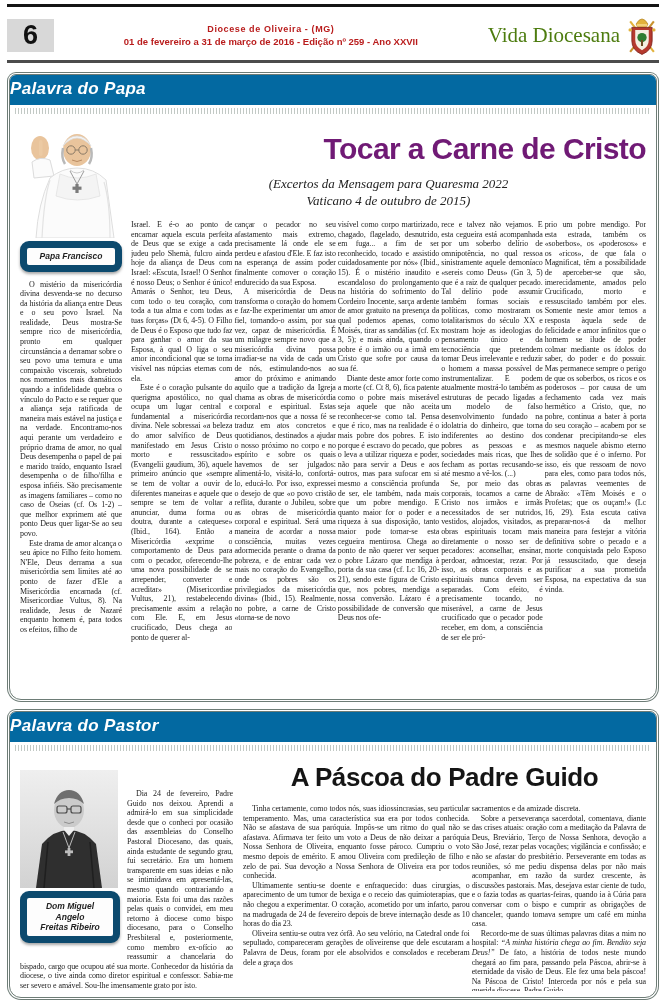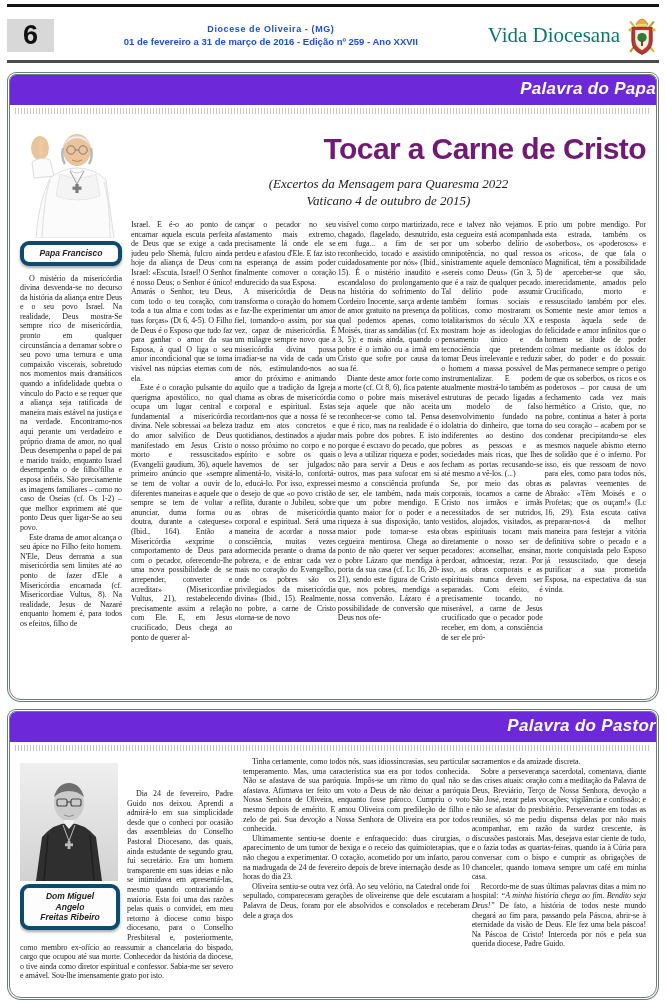--- a/index.html
+++ b/index.html
@@ -11,45 +11,45 @@
   .page { padding: 4px 7px 0; }
   .top-bar { height: 3px; background: #141414; }
 
   
   .header { display: flex; align-items: center; height: 44px; margin-top: 6px; }
   .page-num {
     width: 47px; height: 33px; background: #d8d8d8; flex: none;
     display: flex; align-items: center; justify-content: center;
     font-family: "Liberation Sans", sans-serif; font-weight: bold; font-size: 27px; color:#111;
   }
-  .header-center { flex: 1; text-align: center; font-family: "Liberation Sans", sans-serif; color:#1d4ed8; }
+  .header-center { flex: 1; text-align: center; font-family: "Liberation Sans", sans-serif; color:#b91c1c; }
   .hc1 { font-size: 9px;  font-weight: bold; letter-spacing: .6px; }
   .hc2 { font-size: 9.5px; font-weight: bold; margin-top: 2px; }
   .masthead { display: flex; align-items: center; gap: 5px; flex: none; }
-  .masthead-title { font-family: "Liberation Serif", serif; font-size: 21px; color:#0f766e; }
+  .masthead-title { font-family: "Liberation Serif", serif; font-size: 21px; color:#4d7c0f; }
   .crest { width: 34px; height: 44px; }
   .header-rule { height: 3px; background: #4c4c4c; margin-top: 3px; }
 
   
   .section {
     margin: 11px 2px 0; border: 1px solid #6d7c76; border-radius: 7px 7px 12px 12px;
     box-shadow: 0 0 0 1px #fff, 0 0 0 2px #6d7c76; overflow: hidden; background:#fff;
   }
   .banner {
-    background: #6d28d9; color: #fff; text-align: right;
+    background: #0369a1; color: #fff; text-align: left;
     font-family: "Liberation Sans", sans-serif; font-style: italic; font-weight: bold;
     font-size: 17px; padding: 4px 0 6px; letter-spacing: .3px;
   }
   .stripe {
     height: 6px; margin: 3px 5px;
     background: repeating-linear-gradient(90deg, #c2c9c5 0 1px, #ffffff 1px 3px);
   }
 
   .caption-box {
-    background: #fdfdfd; border: 4px solid #0c4a6e; border-radius: 9px;
+    background: #fdfdfd; border: 7px solid #0c4a6e; border-radius: 9px;
     box-shadow: 0 2px 3px rgba(0,0,0,.35);
     font-family: "Liberation Sans", sans-serif; font-weight: bold; font-style: italic;
     font-size: 8.5px; line-height: 10.5px; text-align: center; color:#222;
     padding: 3px 12px; margin: 3px 0 8px;
   }
 
   .body-text { font-size: 8px; line-height: 9.6px; text-align: justify; color:#1d1d1d; letter-spacing: -0.1px; }
   .body-text p { text-indent: 9px; }
   .cont p:first-child { text-indent: 0; }
 
@@ -62,21 +62,21 @@
     font-family: "Liberation Sans", sans-serif; font-weight: bold; font-size: 30px;
     letter-spacing: -0.6px; text-align: right; color:#701a75; margin-top: 14px;
   }
   .papa-sub { font-style: italic; font-size: 13px; line-height: 17px; text-align: center; margin-top: 9px; color:#222; }
   .cols-5 { display: flex; gap: 2px; margin-top: 11px; flex: 1; overflow: hidden; }
   .cols-5 .col { flex: 1; min-width: 0; overflow: hidden; }
 
   
   .pastor-content { display: flex; gap: 10px; padding: 3px 10px 6px; height: 243px; overflow: hidden; }
   .pastor-left { width: 213px; flex: none; overflow: hidden; }
-  .pastor-photo-block { float: left; width: 100px; margin: 6px 7px 2px 0; }
+  .pastor-photo-block { float: left; width: 100px; margin: 13px 7px 2px 0; }
   .photo-dom { width: 98px; height: 118px; display: block; }
   .pastor-spacer { height: 32px; }
   .pastor-right { flex: 1; min-width: 0; display: flex; flex-direction: column; }
   .pastor-title {
     font-family: "Liberation Sans", sans-serif; font-weight: bold; font-size: 26px;
     letter-spacing: -0.4px; text-align: center; color:#151515; margin: 5px 0 11px;
   }
   .cols-2 { display: flex; gap: 2px; flex: 1; overflow: hidden; }
   .pcol-mid { flex: 1.3; min-width: 0; }
   .pcol-right { flex: 1; min-width: 0; }
@@ -216,20 +216,21 @@
             <div>Freitas Ribeiro</div>
           </div>
         </div>
         <div class="pastor-spacer"></div>
         <div class="body-text">
             <p>Dia 24 de fevereiro, Padre Guido nos deixou. Aprendi a admirá-lo em sua simplicidade desde que o conheci por ocasião das assembleias do Conselho Pastoral Diocesano, das quais, ainda estudante de segundo grau, fui secretário. Era um homem transparente em suas ideias e não se intimidava em apresentá-las, mesmo quando contrariando a maioria. Esta foi uma das razões pelas quais o convidei, em meu retorno à diocese como bispo diocesano, para o Conselho Presbiteral e, posteriormente, como membro ex-ofício ao reassumir a chancelaria do bispado, cargo que ocupou até sua morte. Conhecedor da história da diocese, o tive ainda como diretor espiritual e confessor. Sabia-me ser severo e amável. Sou-lhe imensamente grato por isto.</p>
           </div>
       </div>
 
       <div class="pastor-right">
+        <h2 class="pastor-title">A Páscoa do Padre Guido</h2>
         <div class="cols-2">
           <div class="pcol-mid body-text">
               <p>Tinha certamente, como todos nós, suas idiossincrasias, seu particular temperamento. Mas, uma característica sua era por todos conhecida. Não se afastava de sua paróquia. Impôs-se um ritmo do qual não se afastava. Afirmava ter feito um voto a Deus de não deixar a paróquia Nossa Senhora de Oliveira, enquanto fosse pároco. Cumpriu o voto mesmo depois de emérito. E amou Oliveira com predileção de filho e zelo de pai. Sua devoção a Nossa Senhora de Oliveira era por todos conhecida.</p>
               <p>Ultimamente sentiu-se doente e enfraquecido: duas cirurgias, o aparecimento de um tumor de bexiga e o receio das quimioterapias, que não chegou a experimentar. O coração, acometido por um infarto, parou na madrugada de 24 de fevereiro depois de breve internação desde as 10 horas do dia 23.</p>
               <p>Oliveira sentiu-se outra vez órfã. Ao seu velório, na Catedral onde foi sepultado, compareceram gerações de oliveirense que dele escutaram a Palavra de Deus, foram por ele absolvidos e consolados e receberam dele a graça dos</p>
             </div>
           <div class="pcol-right body-text cont">
             <div>
                 <p>sacramentos e da amizade discreta.</p>
                 <p>Sobre a perseverança sacerdotal, comentava, diante das crises atuais: oração com a meditação da Palavra de Deus, Breviário, Terço de Nossa Senhora, devoção a São José, rezar pelas vocações; vigilância e confissão; e não se afastar do presbitério. Perseverante em todas as reuniões, só me pediu dispensa delas por não mais acompanhar, em razão da surdez crescente, às discussões pastorais. Mas, desejava estar ciente de tudo, e o fazia todas as quartas-feiras, quando ia à Cúria para conversar com o bispo e cumprir as obrigações de chanceler, quando tomava sempre um café em minha casa.</p>

